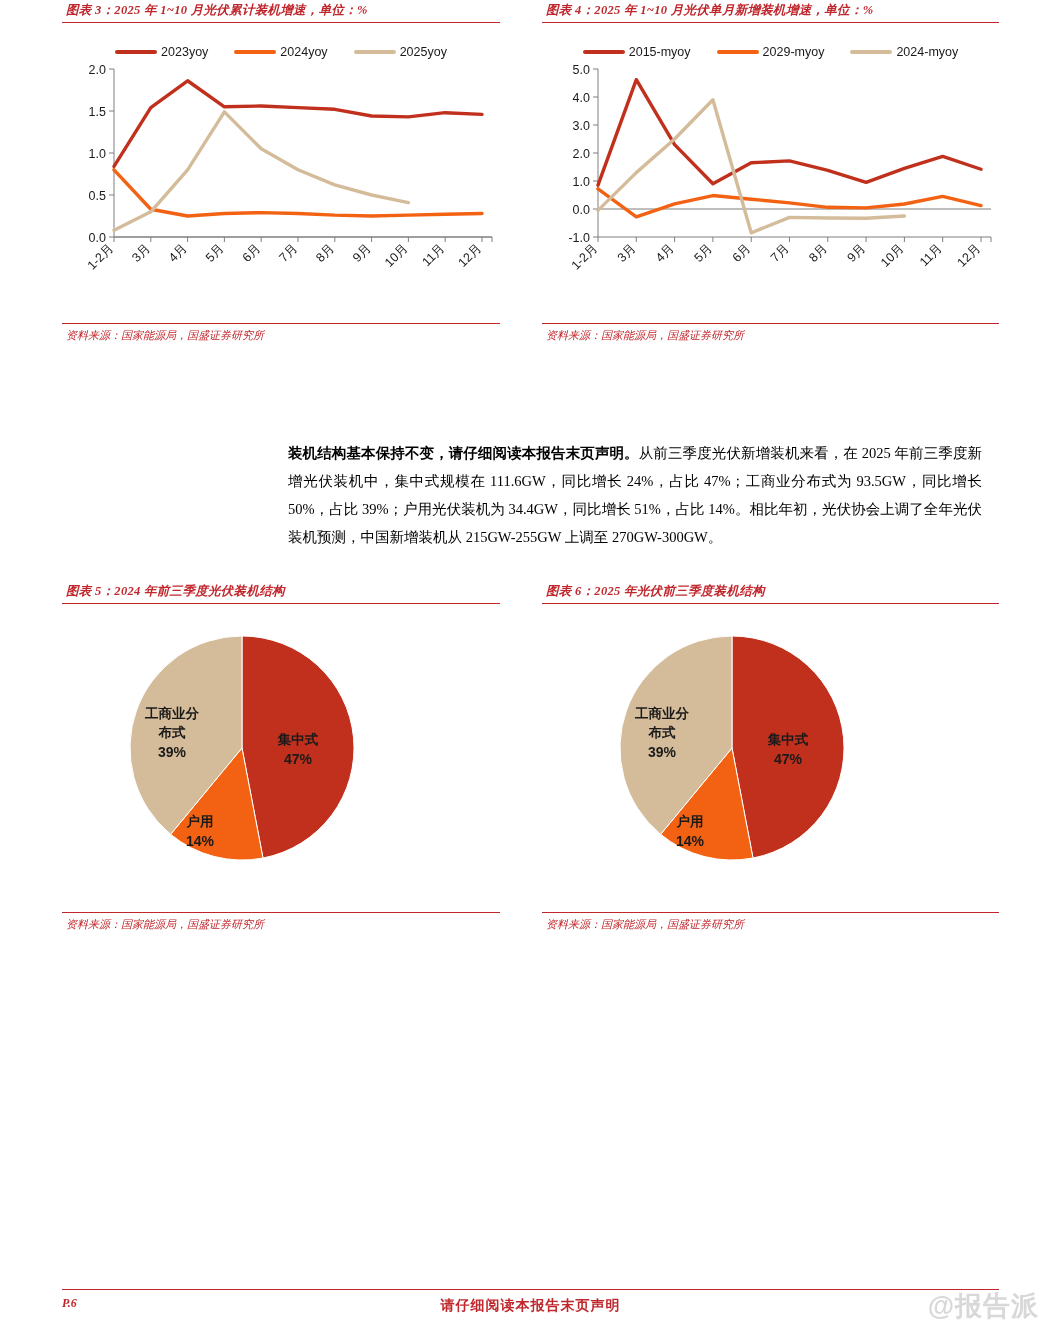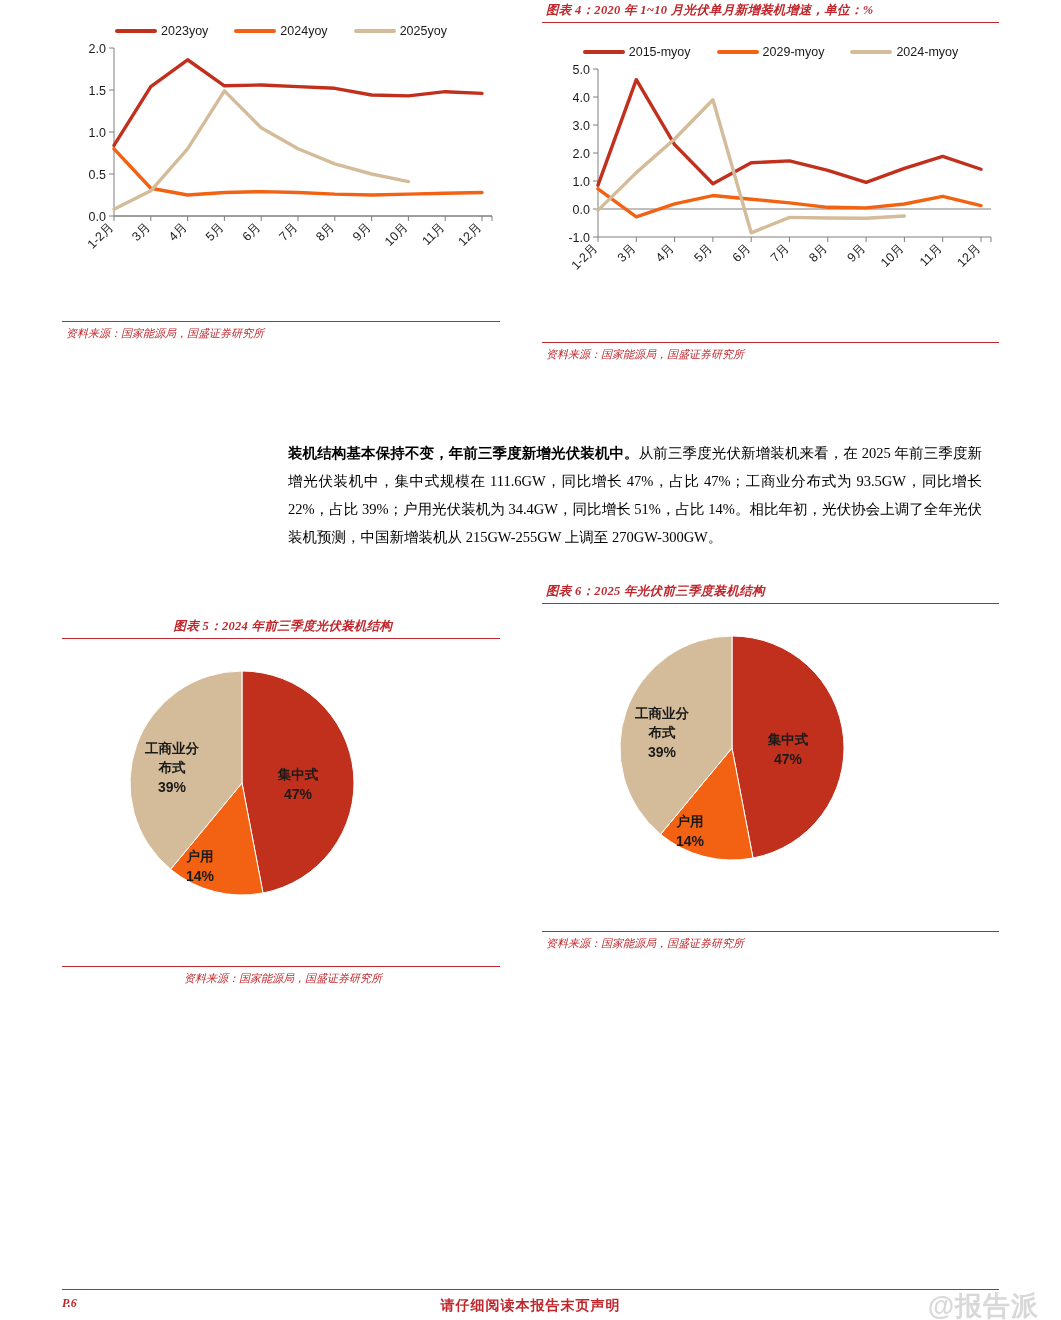--- a/index.html
+++ b/index.html
@@ -19,21 +19,21 @@
     font-family:"Liberation Serif", serif;
     font-style:italic;
     font-weight:bold;
     font-size:12.5px;
     letter-spacing:.3px;
     padding-left:4px;
     padding-bottom:3px;
     white-space:nowrap;
   }
   .ex-rule-top { border-bottom:1.2px solid #C0272D; }
-  .ex-rule-bot { border-top:1.2px solid #C0272D;margin-top:19px; }
+  .ex-rule-bot { border-top:1.2px solid #C0272D; }
   .ex-source {
     color:#C0272D;
     font-family:"Liberation Serif", serif;
     font-style:italic;
     font-size:11px;
     padding-left:4px;
     padding-top:4px;
     white-space:nowrap;
   }
   .ex-body { position:relative; }
@@ -112,20 +112,21 @@
     color:#d8d8d8; font-weight:bold;
     font-family:"Liberation Sans", sans-serif; font-size:27px;
     letter-spacing:1px;
     user-select:none;
   }
 </style>
 </head>
 <body>
 
 <div class="exhibit" id="ex3" style="left:62px; top:2px; width:438px;">
+  <div class="ex-title ex-rule-top">图表 3：2025 年 1~10 月光伏累计装机增速，单位：%</div>
   <div class="ex-body" style="height:300px; padding-top:22px;">
     <div class="legend">
       <span class="legend-item">
         <span class="legend-swatch" style="background:#C0301C"></span>
         <span>2023yoy</span>
       </span>
       <span class="legend-item">
         <span class="legend-swatch" style="background:#F26212"></span>
         <span>2024yoy</span>
       </span>
@@ -173,21 +174,21 @@
         <text x="420" y="190" text-anchor="end" transform="rotate(-45 420 190)" class="xtick-label">12月</text>
         <polyline points="52,107.44 88.80000000000001,48.639999999999986 125.60000000000001,21.75999999999999 162.39999999999998,47.79999999999998 199.20000000000002,46.96000000000001 236,48.639999999999986 272.79999999999995,50.31999999999999 309.59999999999997,57.040000000000006 346.40000000000003,57.88000000000001 383.2,53.68000000000001 420,55.36" fill="none" stroke="#C0301C" stroke-width="3.4" stroke-linejoin="round" stroke-linecap="round"></polyline>
         <polyline points="52,110.8 88.80000000000001,150.28 125.60000000000001,157 162.39999999999998,154.48 199.20000000000002,153.64 236,154.48 272.79999999999995,156.16 309.59999999999997,157 346.40000000000003,156.16 383.2,155.32 420,154.48" fill="none" stroke="#F26212" stroke-width="3.4" stroke-linejoin="round" stroke-linecap="round"></polyline>
         <polyline points="52,171.28 88.80000000000001,152.8 125.60000000000001,110.8 162.39999999999998,52.84 199.20000000000002,89.8 236,110.8 272.79999999999995,125.92 309.59999999999997,136 346.40000000000003,143.56" fill="none" stroke="#D4BC9A" stroke-width="3.4" stroke-linejoin="round" stroke-linecap="round"></polyline>
       </svg>
   </div>
   <div class="ex-source ex-rule-bot">资料来源：国家能源局，国盛证券研究所</div>
 </div>
 
 <div class="exhibit" id="ex4" style="left:542px; top:2px; width:457px;">
-  <div class="ex-title ex-rule-top">图表 4：2020 年 1~10 月光伏单月新增装机增速，单位：%</div>
+  <div class="ex-title ex-rule-top">图表 4：2025 年 1~10 月光伏单月新增装机增速，单位：%</div>
   <div class="ex-body" style="height:300px; padding-top:22px;">
     <div class="legend">
       <span class="legend-item">
         <span class="legend-swatch" style="background:#C0301C"></span>
         <span>2015-myoy</span>
       </span>
       <span class="legend-item">
         <span class="legend-swatch" style="background:#F26212"></span>
         <span>2029-myoy</span>
       </span>
@@ -238,23 +239,23 @@
         <text x="400.7" y="190" text-anchor="end" transform="rotate(-45 400.7 190)" class="xtick-label">11月</text>
         <text x="439" y="190" text-anchor="end" transform="rotate(-45 439 190)" class="xtick-label">12月</text>
         <polyline points="56,126.19999999999999 94.30000000000001,20.640000000000015 132.60000000000002,85.60000000000001 170.89999999999998,124.80000000000001 209.20000000000002,103.8 247.5,101.84 285.79999999999995,111.36 324.09999999999997,123.4 362.40000000000003,109.39999999999999 400.7,97.36 439,110.24000000000001" fill="none" stroke="#C0301C" stroke-width="3.4" stroke-linejoin="round" stroke-linecap="round"></polyline>
         <polyline points="56,129.84 94.30000000000001,157.84 132.60000000000002,144.96 170.89999999999998,136.56 209.20000000000002,140.2 247.5,143.84 285.79999999999995,148.32 324.09999999999997,148.88 362.40000000000003,144.96 400.7,137.4 439,146.64" fill="none" stroke="#F26212" stroke-width="3.4" stroke-linejoin="round" stroke-linecap="round"></polyline>
         <polyline points="56,151.4 94.30000000000001,113.60000000000001 132.60000000000002,80 170.89999999999998,40.79999999999998 209.20000000000002,173.8 247.5,158.4 285.79999999999995,158.96 324.09999999999997,159.24 362.40000000000003,157" fill="none" stroke="#D4BC9A" stroke-width="3.4" stroke-linejoin="round" stroke-linecap="round"></polyline>
       </svg>
   </div>
   <div class="ex-source ex-rule-bot">资料来源：国家能源局，国盛证券研究所</div>
 </div>
 
-<p id="body-para"><b>装机结构基本保持不变，年前三季度新增光伏装机中。</b><span>从前三季度光伏新增装机来看，在 2025 年前三季度新增光伏装机中，集中式规模在 111.6GW，同比增长 47%，占比 47%；工商业分布式为 93.5GW，同比增长 22%，占比 39%；户用光伏装机为 34.4GW，同比增长 51%，占比 14%。相比年初，光伏协会上调了全年光伏装机预测，中国新增装机从 215GW-255GW 上调至 270GW-300GW。</span></p>
-
-<div class="exhibit" id="ex5" style="left:62px; top:618px; width:438px;text-align:center;">
+<p id="body-para"><b>装机结构基本保持不变，请仔细阅读本报告末页声明。</b><span>从前三季度光伏新增装机来看，在 2025 年前三季度新增光伏装机中，集中式规模在 111.6GW，同比增长 24%，占比 47%；工商业分布式为 93.5GW，同比增长 50%，占比 39%；户用光伏装机为 34.4GW，同比增长 51%，占比 14%。相比年初，光伏协会上调了全年光伏装机预测，中国新增装机从 215GW-255GW 上调至 270GW-300GW。</span></p>
+
+<div class="exhibit" id="ex5" style="left:62px; top:583px; width:438px;">
   <div class="ex-title ex-rule-top">图表 5：2024 年前三季度光伏装机结构</div>
   <div class="ex-body" style="height:308px; padding-top:16px;">
     <svg class="pie-svg" id="svg-ex5" width="300" height="270" viewBox="0 0 300 270" style="margin-left:28px;">
         <path d="M 152 128 L 152 16 A 112 112 0 0 1 172.98670723360118 238.01617208161312 Z" fill="#C0301C" stroke="#ffffff" stroke-width="1"></path>
         <path d="M 152 128 L 172.98670723360118 238.01617208161312 A 112 112 0 0 1 80.60851314814678 214.2974831908884 Z" fill="#F26212" stroke="#ffffff" stroke-width="1"></path>
         <path d="M 152 128 L 80.60851314814678 214.2974831908884 A 112 112 0 0 1 151.99999999999997 16 Z" fill="#D4BC9A" stroke="#ffffff" stroke-width="1"></path>
         <text x="208" y="124" class="pie-lbl">集中式</text>
         <text x="208" y="144" class="pie-lbl-sans">47%</text>
         <text x="110" y="206" class="pie-lbl">户用</text>
         <text x="110" y="226" class="pie-lbl-sans">14%</text>

